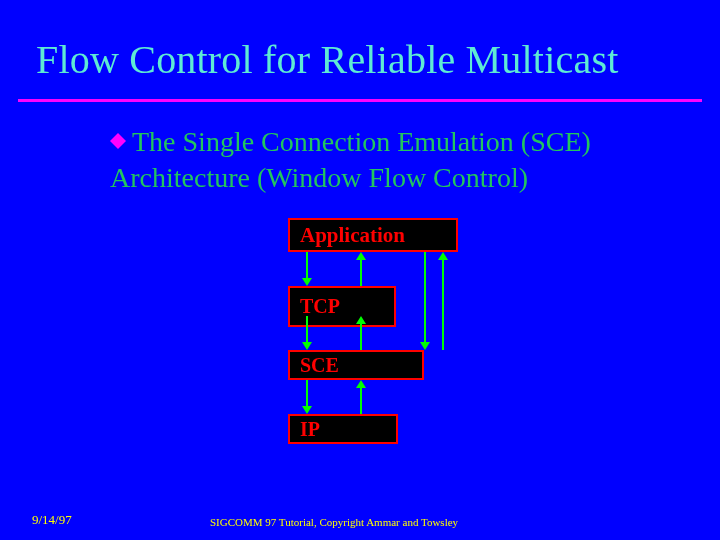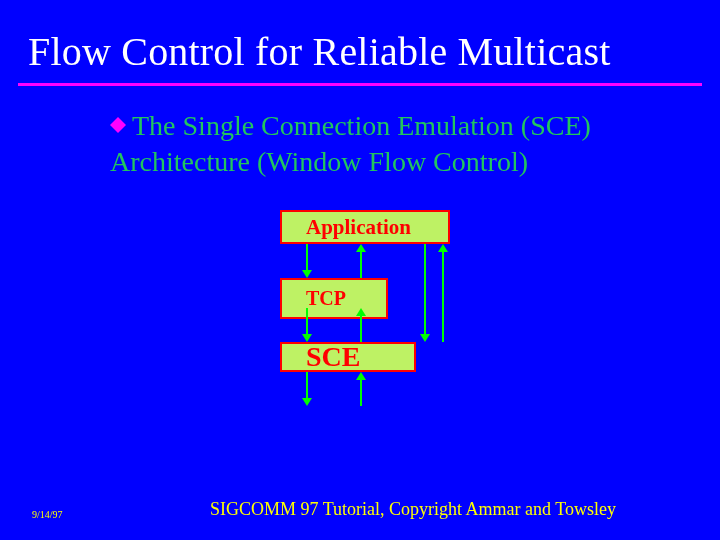--- a/index.html
+++ b/index.html
@@ -10,24 +10,24 @@
     background: #0000ff;
     font-family: "Times New Roman", Times, serif;
     overflow: hidden;
   }
   .slide {
     position: relative;
     width: 720px;
     height: 540px;
   }
   .title {
-    color: #ffffff;
+    color: #5eead4;
     font-size: 40px;
     font-weight: normal;
-    margin: 0;
+    margin: 8px;
     padding: 28px 0 8px 28px;
     letter-spacing: 0.2px;
   }
   .rule {
     height: 3px;
     background: #ff00ff;
     margin: 0 18px 0 18px;
   }
   .bullet-wrap {
     margin: 22px 60px 0 110px;
@@ -51,30 +51,31 @@
   }
   .diagram {
     position: absolute;
     left: 0;
     top: 210px;
     width: 720px;
     height: 260px;
   }
   .layer {
     position: absolute;
-    background: #bef264;
+    background: #000000;
     border: 2px solid #ff0000;
     color: #ff0000;
     font-family: "Times New Roman", Times, serif;
     font-weight: bold;
     display: flex;
     align-items: center;
-    padding-left: 24px;
+    padding-left: 10px;
     font-size: 20px;
     box-sizing: border-box;
+    margin-left: 8px;
   }
   .arrow-line {
     position: absolute;
     width: 2px;
     background: #00ff00;
   }
   .arrow-head-up, .arrow-head-down {
     position: absolute;
     width: 0;
     height: 0;
@@ -85,28 +86,28 @@
     border-bottom: 8px solid #00ff00;
   }
   .arrow-head-down {
     border-top: 8px solid #00ff00;
   }
   .footer-date {
     position: absolute;
     left: 32px;
     bottom: 20px;
     color: #ffff00;
-    font-size: 10px;
+    font-size: 13px;
   }
   .footer-copy {
     position: absolute;
     left: 210px;
     bottom: 20px;
     color: #ffff00;
-    font-size: 18px;
+    font-size: 11px;
   }
 </style>
 </head>
 <body>
 
 <div class="slide">
 
   <h1 class="title">Flow Control for Reliable Multicast</h1>
   <div class="rule"></div>
 
@@ -117,22 +118,23 @@
         </svg>
     </span><span>The Single Connection Emulation (SCE) Architecture (Window Flow Control)</span>
   </div>
 
   <div class="diagram">
 
     <div class="layer" style="left:280px; top:0px; width:170px; height:34px; font-size:21px;">Application</div>
 
     <div class="layer" style="left:280px; top:68px; width:108px; height:41px; font-size:20px;">TCP</div>
 
-    <div class="layer" style="left:280px; top:132px; width:136px; height:30px; font-size:28px;">SCE</div>
+    <div class="layer" style="left:280px; top:132px; width:136px; height:30px; font-size:20px;">SCE</div>
 
+    <div class="layer" style="left:280px; top:196px; width:110px; height:30px; font-size:20px;">IP</div>
 
     <div class="arrow-line" style="left:306px; top:34px; height:26px;"></div>
     <div class="arrow-head-down" style="left:302px; top:60px;"></div>
     <div class="arrow-line" style="left:360px; top:42px; height:26px;"></div>
     <div class="arrow-head-up" style="left:356px; top:34px;"></div>
 
     <div class="arrow-line" style="left:306px; top:98px; height:26px;"></div>
     <div class="arrow-head-down" style="left:302px; top:124px;"></div>
     <div class="arrow-line" style="left:360px; top:106px; height:26px;"></div>
     <div class="arrow-head-up" style="left:356px; top:98px;"></div>

